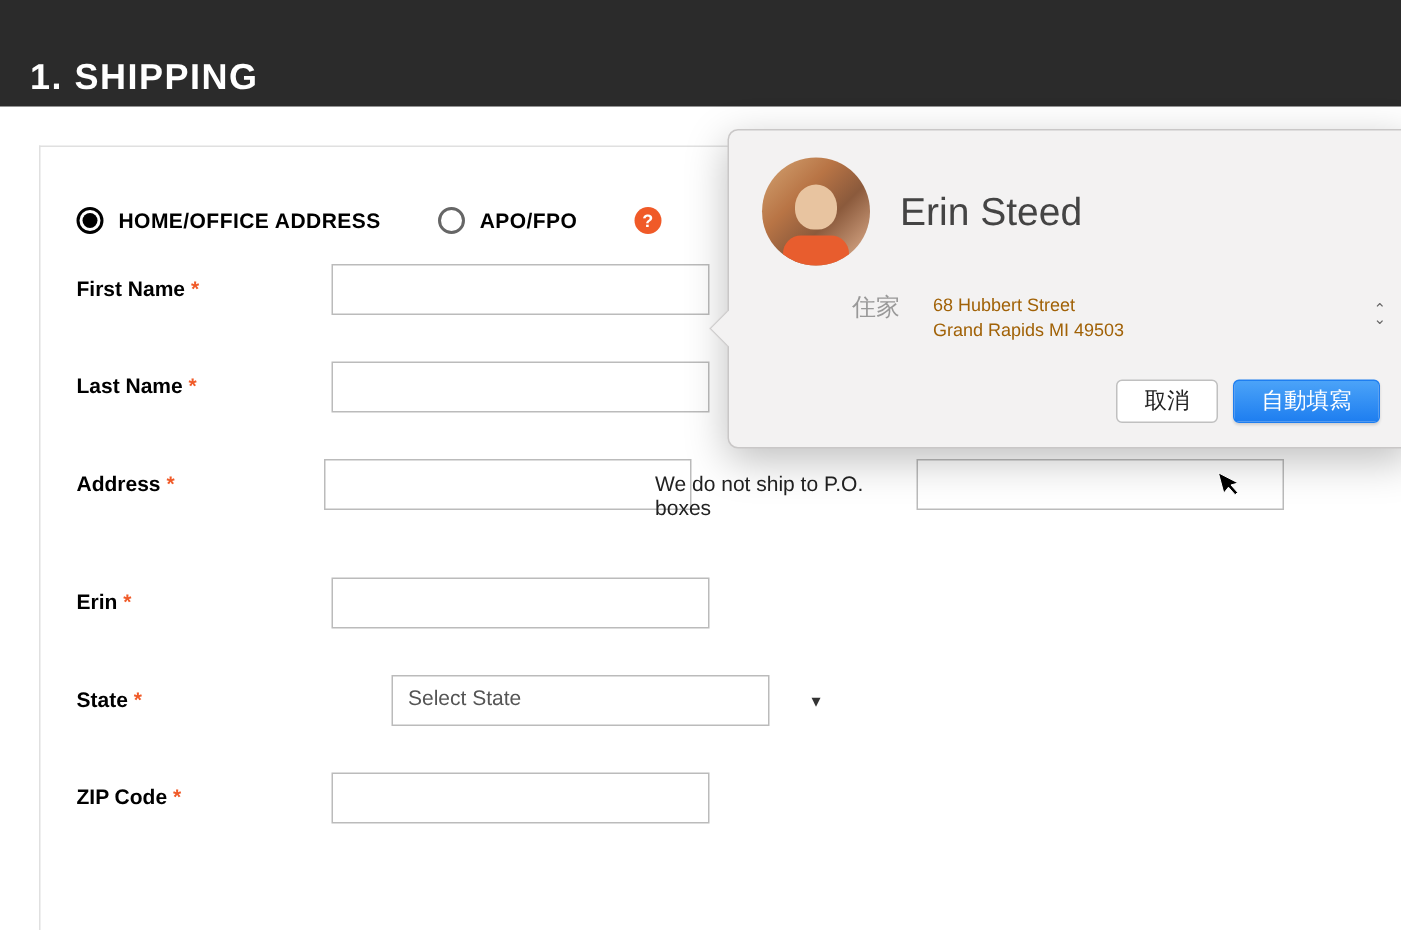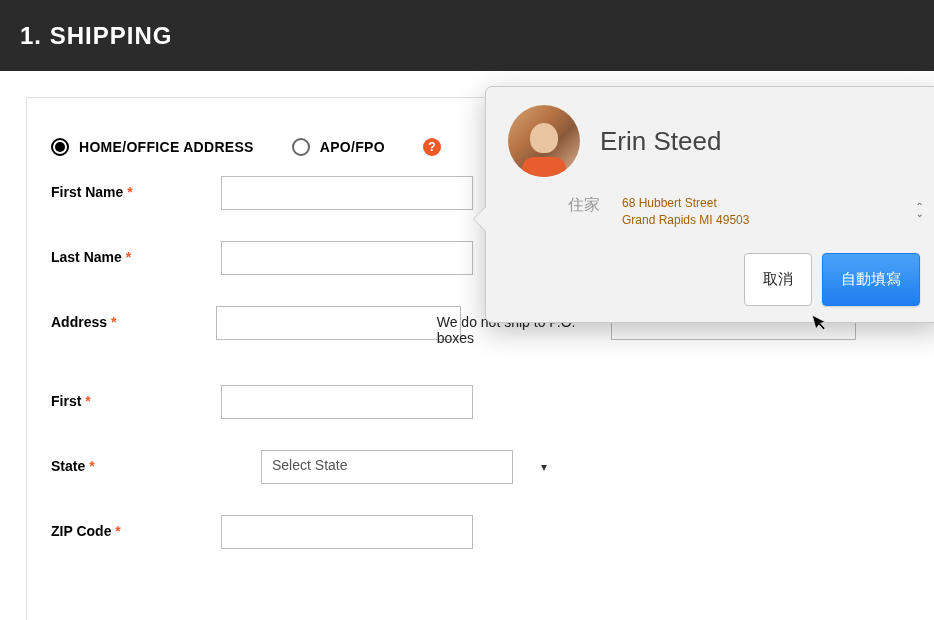--- a/index.html
+++ b/index.html
@@ -7,21 +7,21 @@
       font-family: Arial, Helvetica, sans-serif;
       background: #fff;
       width: 934px;
       height: 620px;
       overflow: hidden;
       position: relative;
     }
     .header-bar {
       background: #2b2b2b;
       color: #fff;
-      padding: 22px 20px 22px 20px;
+      padding: 38px 20px 22px 20px;
       height: 71px;
     }
     .header-title {
       font-size: 24px;
       font-weight: bold;
       letter-spacing: 1px;
       font-family: Arial, sans-serif;
     }
     .form-container {
       background: #fff;
@@ -231,21 +231,21 @@
       flex-direction: column;
       cursor: pointer;
     }
     .popup-buttons {
       display: flex;
       justify-content: flex-end;
       gap: 10px;
     }
     .popup-btn {
       font-size: 15px;
-      padding: 16px 18px;
+      padding: 4px 18px;
       border-radius: 4px;
       cursor: pointer;
       border: 1px solid #c0c0c0;
       text-align: center;
     }
     .popup-btn.cancel {
       background: #fff;
       color: #222;
     }
     .popup-btn.primary {
@@ -310,21 +310,21 @@
     </div>
     <div class="form-input-col">
       <input class="form-input" type="text" style="">
       <div class="helper-text">We do not ship to P.O. boxes</div>
       <input class="form-input" type="text" style="">
     </div>
   </div>
 
   <div class="form-row">
     <div class="form-label">
-      <span>First</span>
+      <span>Erin</span>
       <span class="req">*</span>
     </div>
     <input class="form-input" type="text" style="">
   </div>
 
   <div class="form-row">
     <div class="form-label">
       <span>State</span>
       <span class="req">*</span>
     </div>

